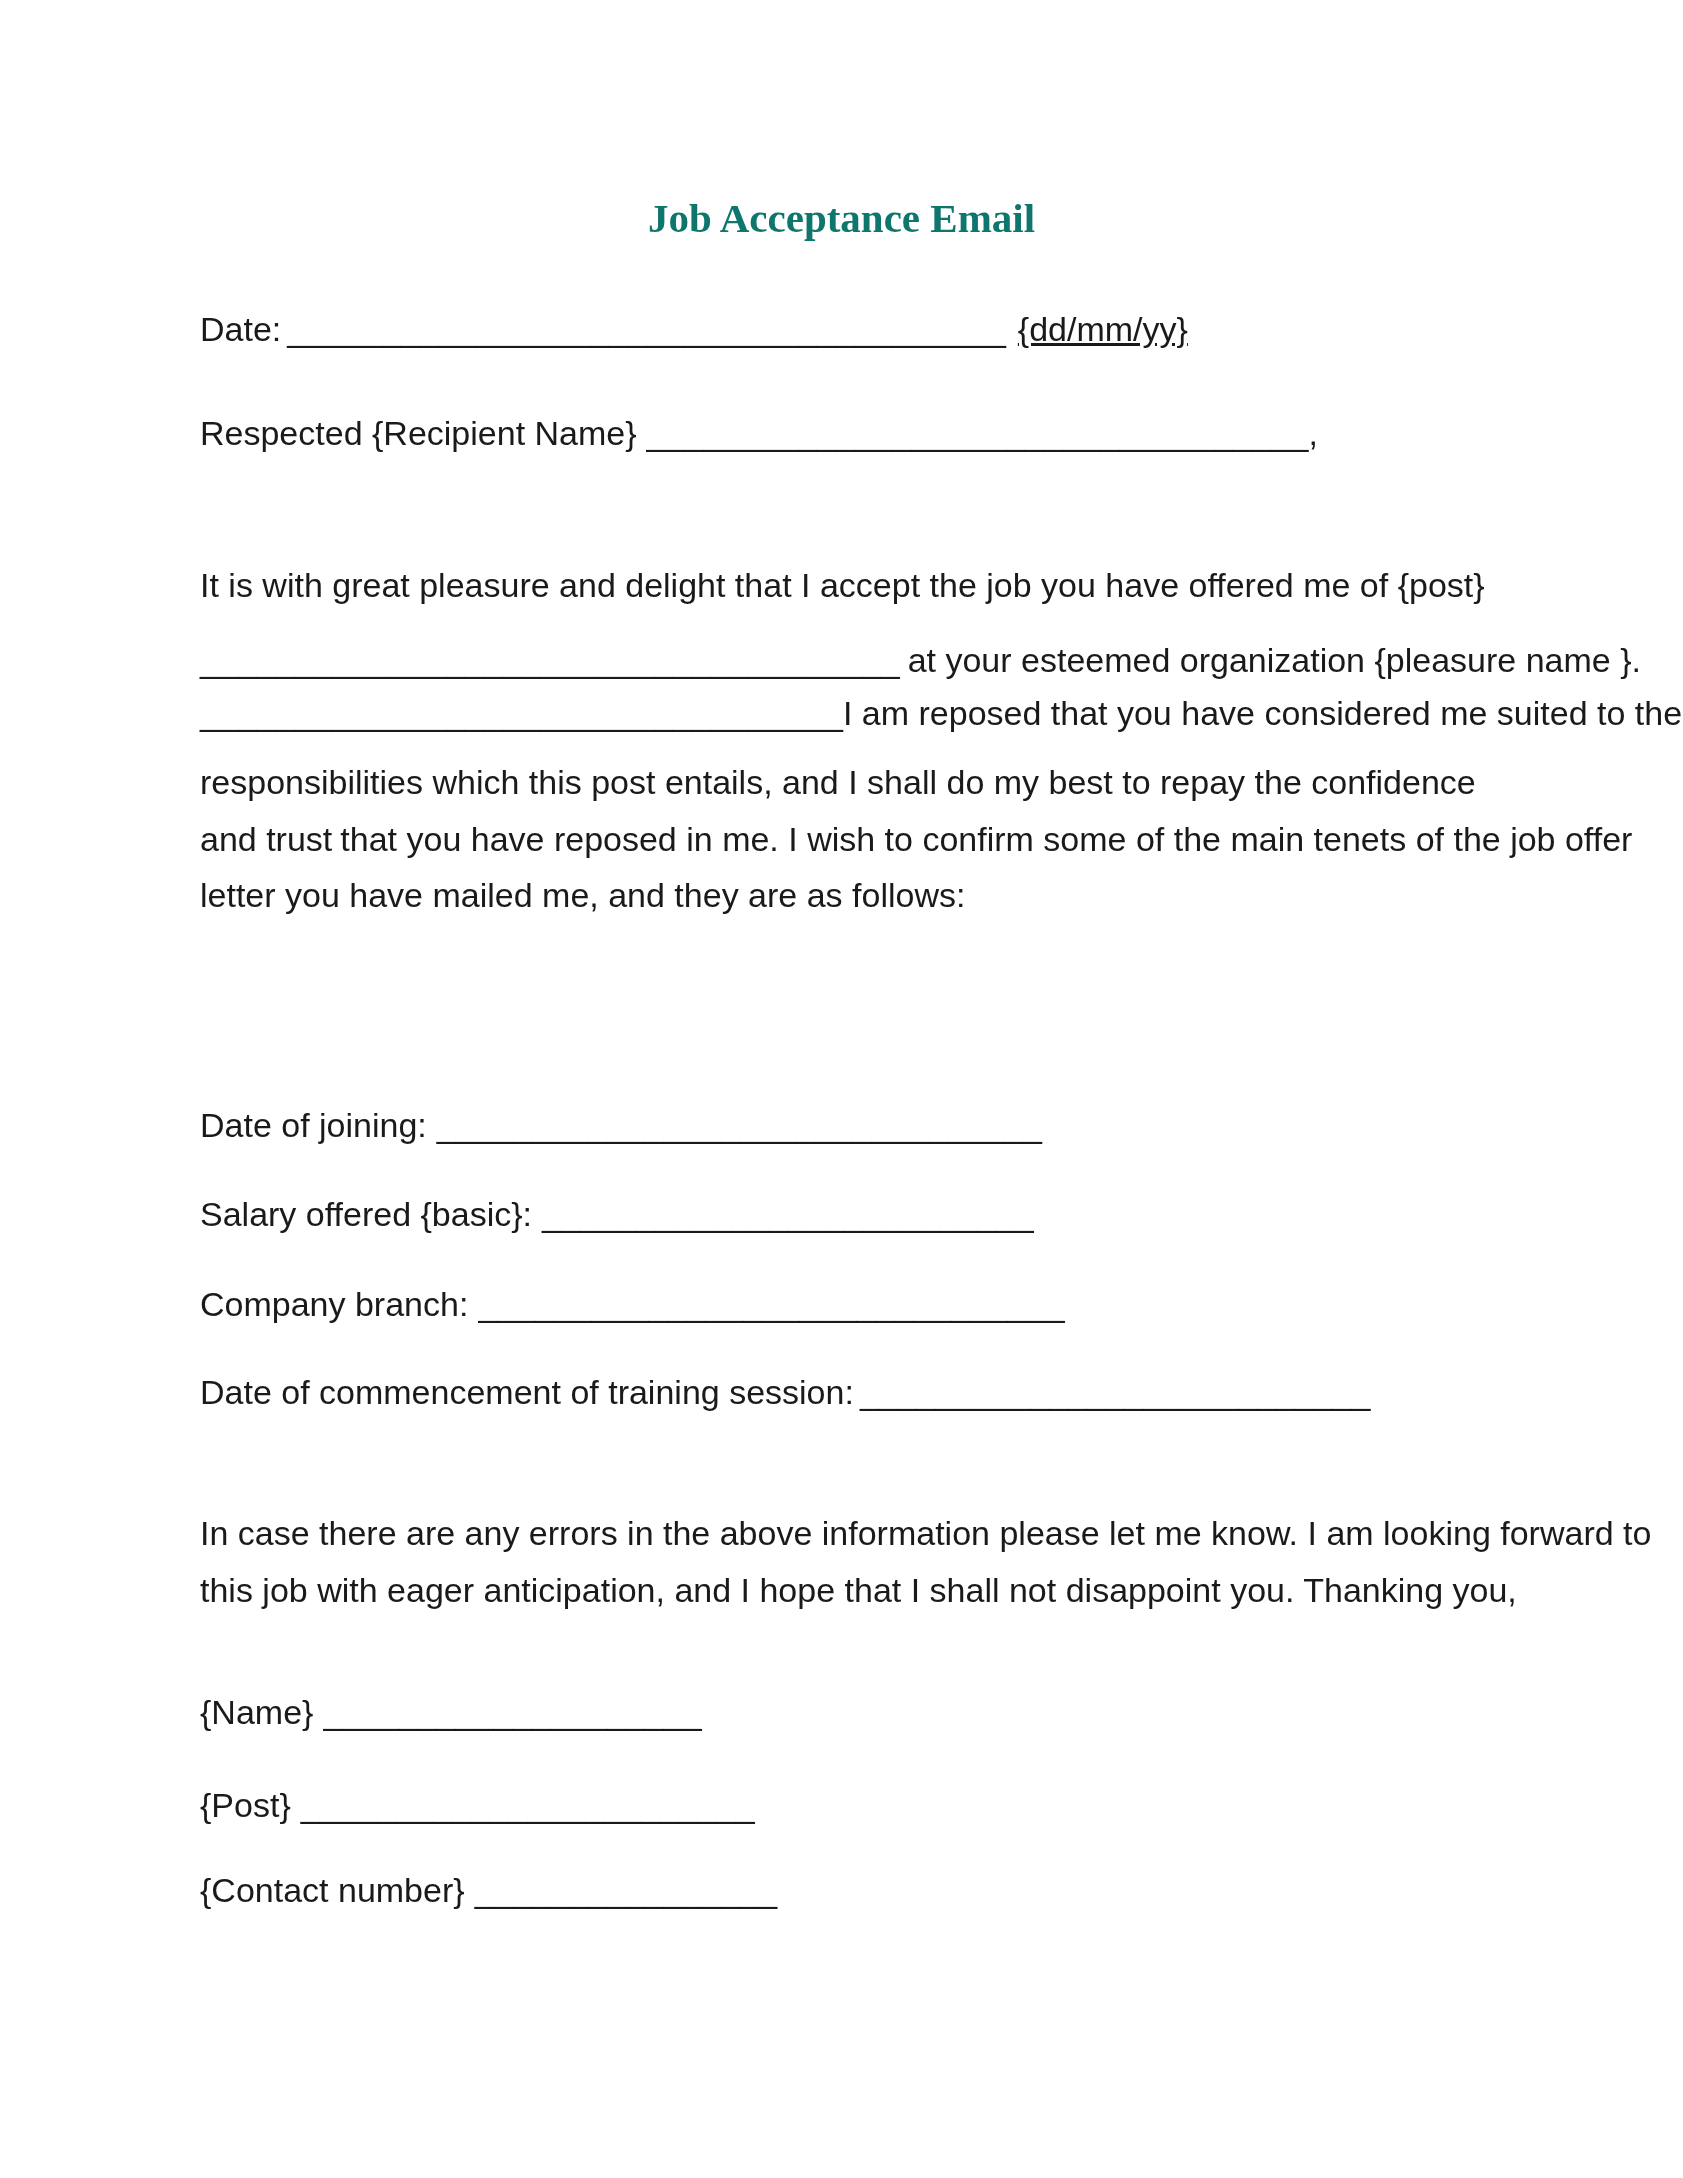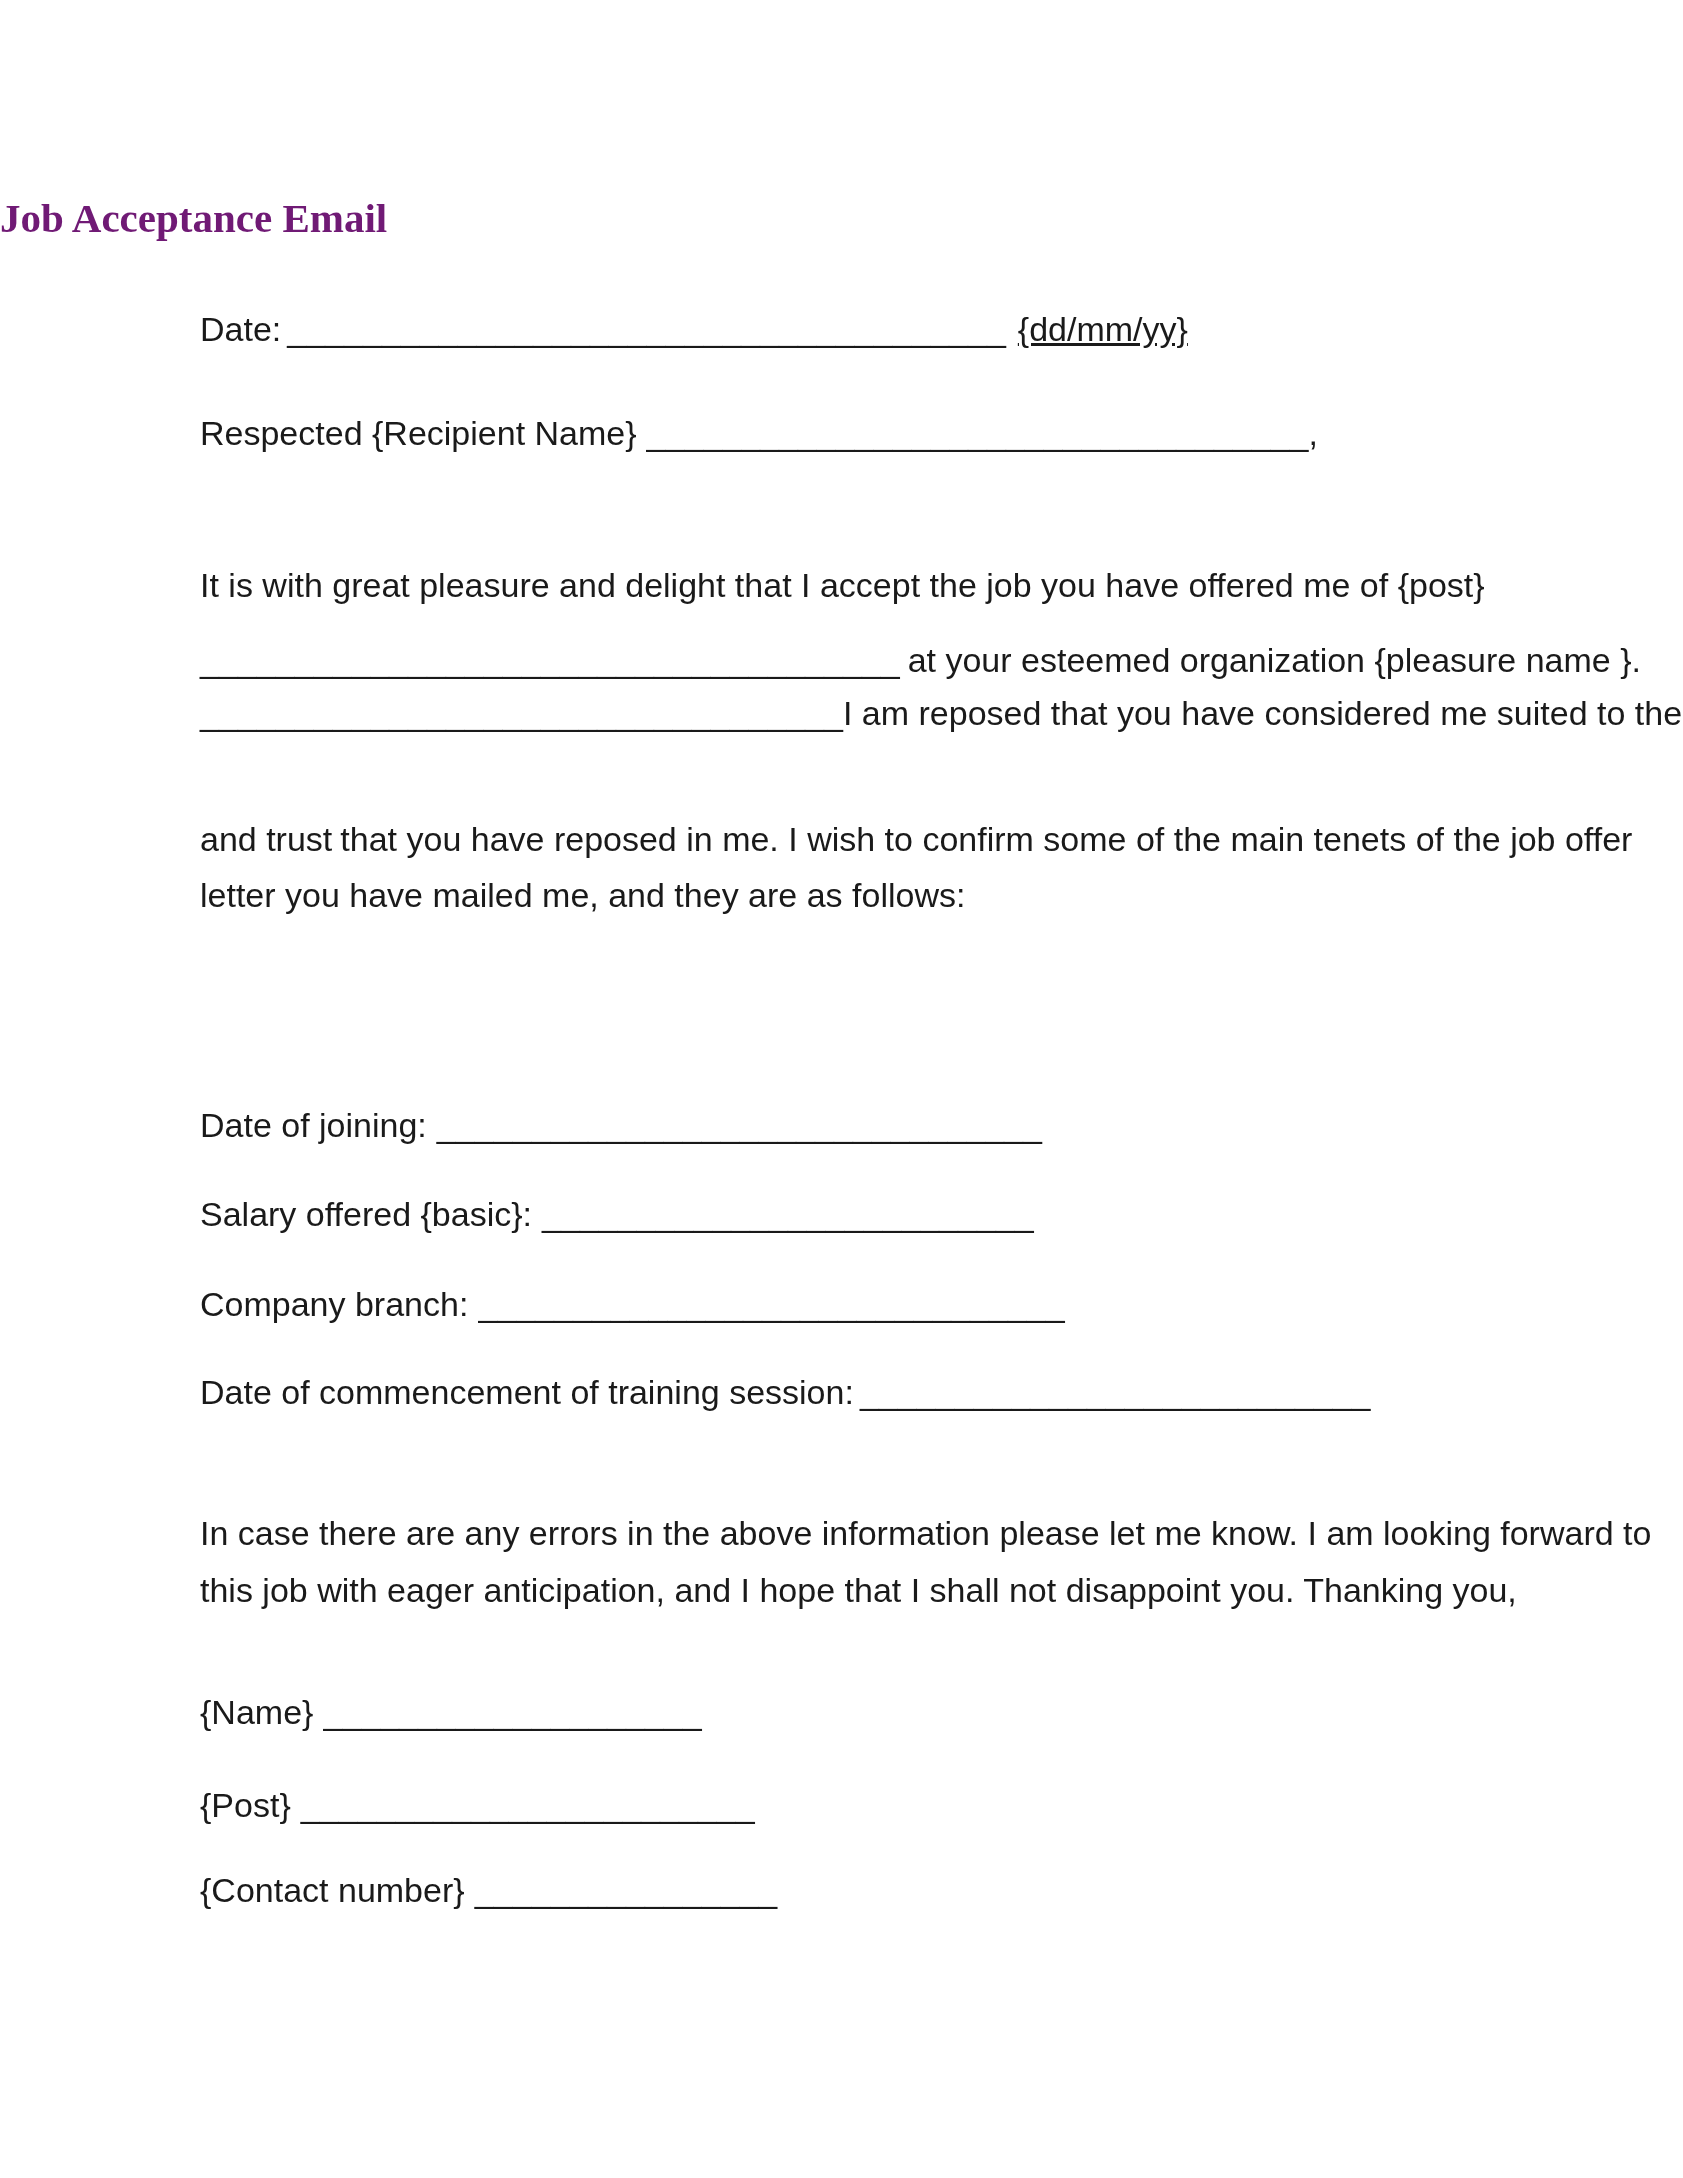--- a/index.html
+++ b/index.html
@@ -16,26 +16,26 @@
     font-family: "Liberation Serif", serif;
     font-size: 34px;
     overflow: hidden;
   }
   .title {
     position: absolute;
     top: 198px;
     left: 0;
     width: 1683px;
     margin: 0;
-    text-align: left;
+    text-align: center;
     font-family: "Liberation Serif", serif;
     font-weight: bold;
     font-size: 41px;
     line-height: 1;
-    color: #701a75;
+    color: #0f766e;
   }
   .line {
     position: absolute;
     left: 200px;
     white-space: nowrap;
     line-height: 1;
   }
   .sans {
     font-family: "Liberation Sans", sans-serif;
   }
@@ -69,20 +69,21 @@
   <div class="line serif" style="top:568px">It is with great pleasure and delight that I accept the job you have offered me of {post}</div>
 
   <div class="line serif" style="top:643px">
     <span class="blank">_____________________________________</span><span class="word-gap">at your esteemed organization {pleasure name }.</span>
   </div>
 
   <div class="line serif" style="top:696px">
     <span class="blank">__________________________________</span><span>I am reposed that you have considered me suited to the</span>
   </div>
 
+  <div class="line sans" style="top:765px">responsibilities which this post entails, and I shall do my best to repay the confidence</div>
 
   <div class="line" style="top:822px">
     <span class="sans">and trust</span><span class="serif word-gap">that you have reposed in me. I wish to confirm some of the main tenets of the job offer</span>
   </div>
 
   <div class="line serif" style="top:878px">letter you have mailed me, and they are as follows:</div>
 
   <div class="line sans" style="top:1108px">
     <span class="lbl-gap">Date of joining:</span><span class="blank">________________________________</span>
   </div>

